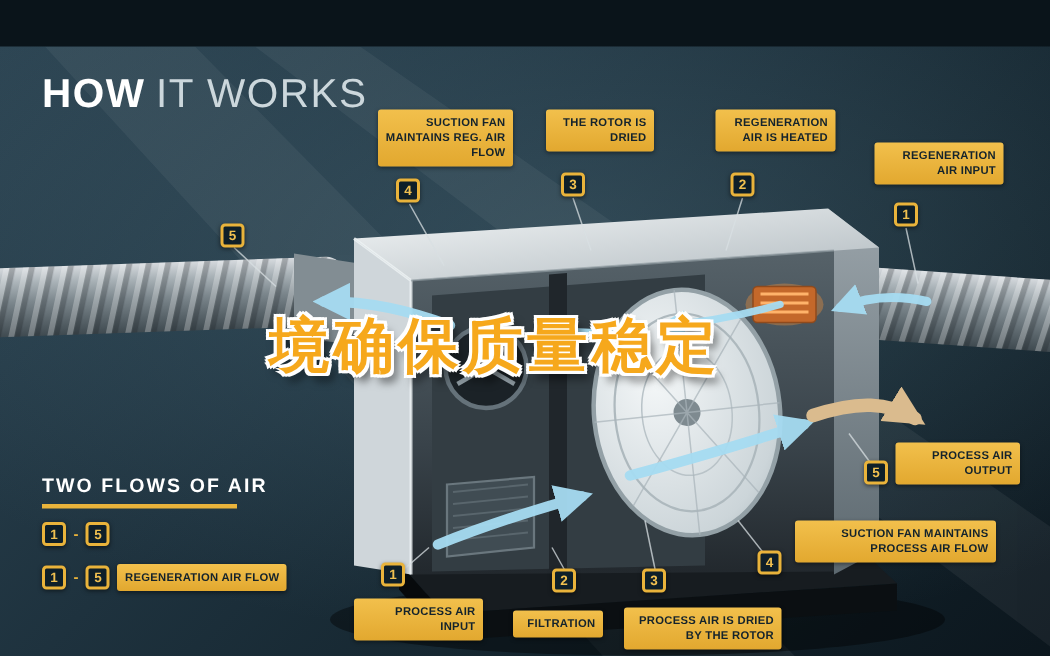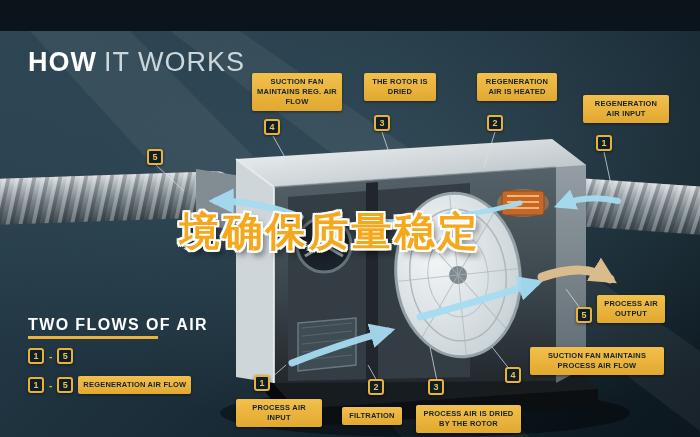--- a/index.html
+++ b/index.html
@@ -16,40 +16,40 @@
   .stage > svg{ position:absolute; left:0; top:0; z-index:1; }
 
   .title{ position:absolute; left:28px; top:16px; z-index:20; font-size:27px; letter-spacing:1px; color:#fff; white-space:nowrap; }
   .title .bold{ font-weight:bold; }
   .title .light{ font-weight:normal; color:#ccd7dc; margin-left:7px; }
 
   .tag{
     position:absolute; z-index:25;
     background:linear-gradient(180deg,#f2c04c 0%, #e2a82f 100%);
     color:#14232c; font-weight:bold; font-size:7.5px; line-height:1.35;
-    text-align:center; padding:4px 5px; border-radius:2px; letter-spacing:.2px;
+    text-align:right; padding:4px 5px; border-radius:2px; letter-spacing:.2px;
     text-transform:uppercase; box-shadow:0 1px 3px rgba(0,0,0,.45);
   }
   .badge{
     position:absolute; z-index:26;
     width:16px; height:16px; background:#0e1f29;
     border:2px solid #e9b33b; border-radius:3px;
     color:#f0c050; font-size:9px; font-weight:bold;
     display:flex; align-items:center; justify-content:center;
     box-shadow:0 1px 3px rgba(0,0,0,.5);
   }
   .badge.inline, .tag.inline{ position:static; flex:0 0 auto; }
 
   
   .t0{left:130px; top:84px;  width:98px;}
   .t1{left:252px; top:42px;  width:90px;}
   .t2{left:364px; top:42px;  width:72px;}
   .t3{left:477px; top:42px;  width:80px;}
   .t4{left:583px; top:64px;  width:86px;}
-  .t5{left:597px; top:264px; width:68px;}
+  .t5{left:597px; top:264px; width:83px;}
   .t6{left:530px; top:316px; width:134px;}
   .t7{left:416px; top:374px; width:105px;}
   .t8{left:342px; top:376px; width:60px;}
   .t9{left:236px; top:368px; width:86px;}
   
   .b0{left:147px; top:118px;}
   .b1{left:264px; top:88px;}
   .b2{left:374px; top:84px;}
   .b3{left:487px; top:84px;}
   .b4{left:596px; top:104px;}
@@ -63,21 +63,21 @@
     position:absolute; left:40px; top:178px; width:580px; z-index:30;
     text-align:center; font-size:40px; font-weight:bold; letter-spacing:3px;
     line-height:1.12; color:#f6a81c;
     text-shadow:
       -2px -2px 0 #fff, 2px -2px 0 #fff, -2px 2px 0 #fff, 2px 2px 0 #fff,
       -2px 0 0 #fff, 2px 0 0 #fff, 0 -2px 0 #fff, 0 2px 0 #fff,
       4px 5px 6px rgba(0,0,0,.55);
   }
 
   .legend-heading{ position:absolute; left:28px; top:285px; z-index:25;
-    font-size:16px; font-weight:bold; color:#fff; letter-spacing:1.4px; }
+    font-size:13px; font-weight:bold; color:#fff; letter-spacing:1.4px; }
   .legend-rule{ position:absolute; left:28px; top:305px; width:130px; height:3px;
     background:#e9b33b; z-index:25; }
   .legend-row{ position:absolute; z-index:25; display:flex; align-items:center; gap:5px; }
   .legend-row.r0{ left:28px; top:317px; }
   .legend-row.r1{ left:28px; top:345px; }
   .legend-row .dash{ color:#e9b33b; font-weight:bold; font-size:10px; }
 </style>
 </head>
 <body>
 

